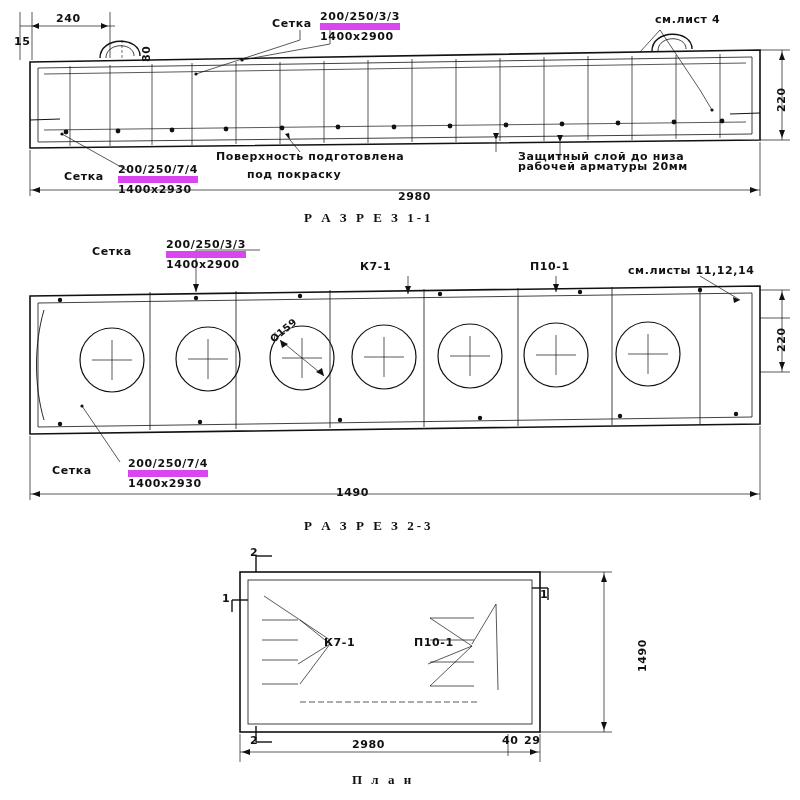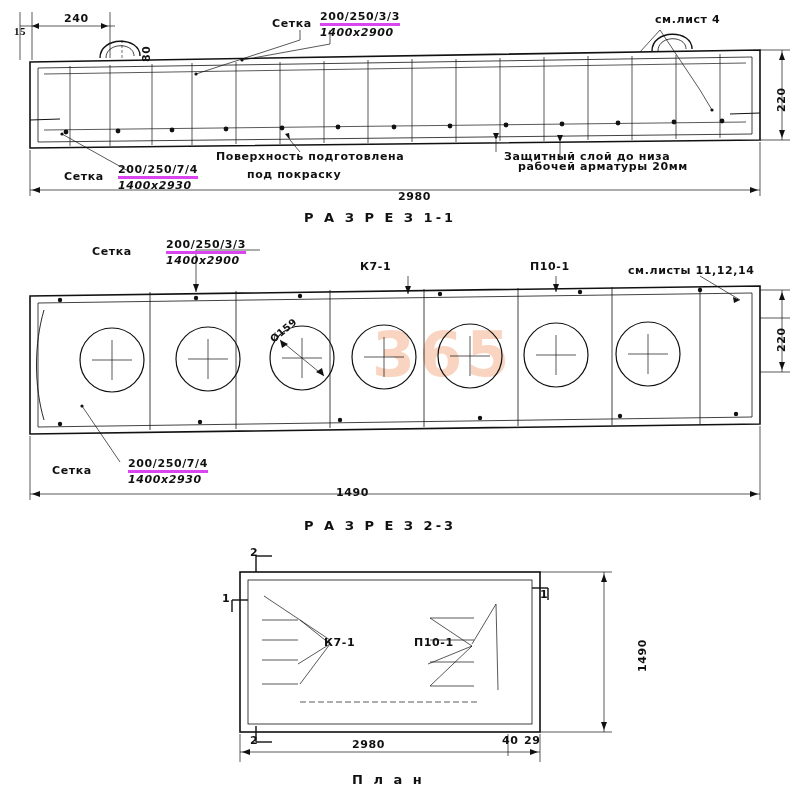--- a/index.html
+++ b/index.html
@@ -7,33 +7,32 @@
        font-family:"DejaVu Sans",sans-serif;color:#1a1a1a;}
   #sheet{position:absolute;left:0;top:0;width:800px;height:800px;}
   svg{position:absolute;left:0;top:0;}
   .txt{position:absolute;white-space:pre;font-family:"DejaVu Sans",sans-serif;
        font-size:11px;letter-spacing:.6px;color:#111;}
   .bold{font-weight:bold;}
   .sm{font-size:10px;letter-spacing:.4px;}
   .vert{transform:rotate(-90deg);transform-origin:left top;}
   .frac{position:absolute;}
   .frac .n{display:block;}
-  .frac .d{display:block;border-top:3px solid #d946ef;font-style:italic;}
+  .frac .d{display:block;border-top:7px solid #d946ef;}
   .wm{position:absolute;font-family:"DejaVu Sans",sans-serif;font-weight:bold;
       color:#f0a07a;opacity:.55;pointer-events:none;}
   .wm-beton{font-size:92px;letter-spacing:10px;left:150px;top:360px;}
   .wm-365{font-size:62px;letter-spacing:4px;left:372px;top:318px;color:#f3b28f;}
-  .title{font-size:13px;letter-spacing:3px;}
+  .title{font-size:13px;letter-spacing:3px;font-family:Liberation Serif, serif;}
 </style>
 </head>
 <body>
 
 <div id="sheet">
 
-  <div class="wm wm-365">365</div>
 
   <svg width="800" height="800">
     <g stroke="#111" fill="none" stroke-width="1">
 
       <path d="M30,62 L760,50 L760,140 L30,148 Z" stroke-width="1.6"></path>
       <path d="M38,68 L752,57 L752,134 L38,142 Z" stroke-width="0.8"></path>
 
       <path d="M44,74 L746,63" stroke-width="0.7"></path>
       <path d="M44,130 L746,122" stroke-width="0.7"></path>
 
@@ -253,36 +252,36 @@
         <path d="M240,734 L240,762"></path>
           <path d="M540,734 L540,762"></path>
         <path d="M240,752 L540,752"></path>
         <path d="M508,734 L508,756"></path>
       </g>
       <path d="M242,752 l8,-3 v6 z" fill="#111" stroke="none"></path>
       <path d="M538,752 l-8,-3 v6 z" fill="#111" stroke="none"></path>
     </g>
   </svg>
 
-  <div class="txt bold" style="left:14px;top:25px;font-family:Liberation Serif, serif;">15</div>
-  <div class="txt bold" style="left:56px;top:12px;margin-left:8px;">240</div>
+  <div class="txt bold" style="left:14px;top:35px;">15</div>
+  <div class="txt bold" style="left:56px;top:12px;">240</div>
   <div class="txt bold vert" style="left:140px;top:62px;">80</div>
 
   <div class="txt bold" style="left:272px;top:17px;">Сетка</div>
   <div class="frac" style="left:320px;top:10px;">
     <span class="txt bold n" style="position:relative;left:0;top:0;">200/250/3/3</span>
     <span class="txt bold d" style="position:relative;left:0;top:0;">1400х2900</span>
   </div>
 
   <div class="txt bold" style="left:655px;top:13px;">см.лист 4</div>
 
   <div class="txt bold" style="left:216px;top:150px;">Поверхность подготовлена</div>
   <div class="txt bold" style="left:247px;top:168px;">под покраску</div>
 
-  <div class="txt bold" style="left:504px;top:150px;">Защитный слой до низа</div>
+  <div class="txt bold" style="left:518px;top:150px;">Защитный слой до низа</div>
   <div class="txt bold" style="left:518px;top:160px;">рабочей арматуры 20мм</div>
 
   <div class="txt bold" style="left:64px;top:170px;">Сетка</div>
   <div class="frac" style="left:118px;top:163px;">
     <span class="txt bold n" style="position:relative;">200/250/7/4</span>
     <span class="txt bold d" style="position:relative;">1400х2930</span>
   </div>
 
   <div class="txt bold" style="left:398px;top:190px;">2980</div>
   <div class="txt bold vert" style="left:775px;top:112px;">220</div>

